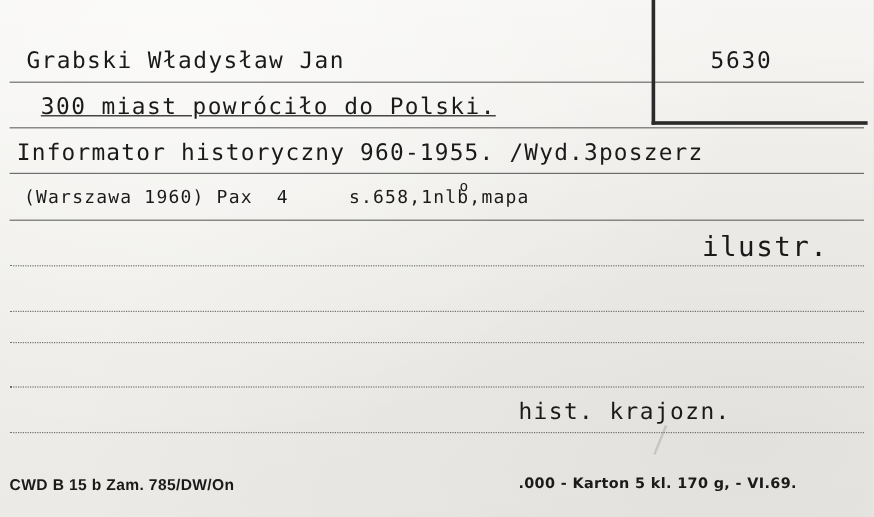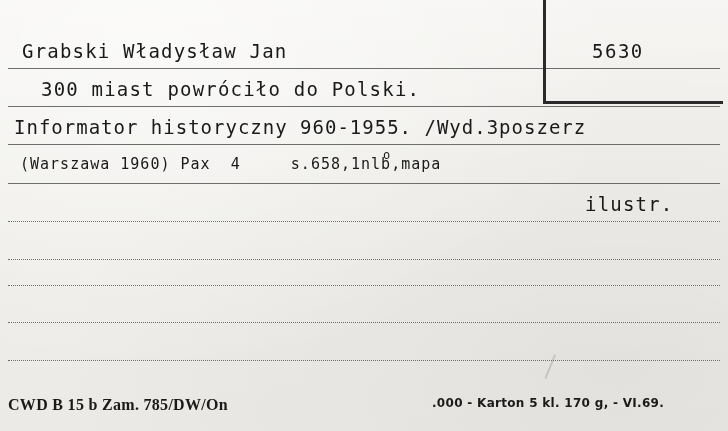--- a/index.html
+++ b/index.html
@@ -67,24 +67,25 @@
     font-size: 19px;
     letter-spacing: 1.2px;
   }
   #callnumber {
     left: 592px;
     top: 40px;
     font-size: 19px;
     letter-spacing: 1.5px;
   }
   #title {
-    left: 41px;
+    left: 34px;
     top: 78px;
     font-size: 19px;
     letter-spacing: 1.2px;
+    text-decoration: underline;
   }
   #series {
     left: 14px;
     top: 116px;
     font-size: 19px;
     letter-spacing: 1.0px;
   }
   #imprint {
     left: 20px;
     top: 155px;
@@ -94,35 +95,35 @@
   }
   #sup-degree {
     position: absolute;
     left: 383px;
     top: 148px;
     font-size: 12px;
   }
   #illustr {
     left: 585px;
     top: 193px;
-    font-size: 19px;
+    font-size: 23px;
     letter-spacing: 1.2px;
   }
   #subject {
     left: 432px;
     top: 332px;
     font-size: 19px;
     letter-spacing: 1.2px;
   }
   #footer-left {
     left: 8px;
     top: 396px;
-    font-size: 16px;
+    font-size: 13px;
     letter-spacing: 0.3px;
-    font-family: Liberation Serif, serif;
+    font-family: Liberation Sans, sans-serif;
     font-weight: bold;
   }
   #footer-right {
     left: 432px;
     top: 396px;
     font-size: 12px;
     letter-spacing: 0.3px;
     font-family: "DejaVu Sans", sans-serif;
     font-weight: bold;
   }
@@ -158,19 +159,20 @@
   <div id="divider-vertical"></div>
   <div id="divider-arm"></div>
 
   <div class="txt" id="author">Grabski Władysław Jan</div>
   <div class="txt" id="callnumber">5630</div>
   <div class="txt" id="title">300 miast powróciło do Polski.</div>
   <div class="txt" id="series">Informator historyczny 960-1955. /Wyd.3poszerz</div>
   <div class="txt" id="imprint">(Warszawa 1960) Pax  4     s.658,1nlb,mapa</div>
   <div id="sup-degree">o</div>
   <div class="txt" id="illustr">ilustr.</div>
+  <div class="txt" id="subject">hist. krajozn.</div>
 
   <div id="pencil-mark"></div>
 
   <div class="txt" id="footer-left">CWD B 15 b Zam. 785/DW/On</div>
   <div class="txt" id="footer-right">.000 - Karton 5 kl. 170 g, - VI.69.</div>
 
 </div>
 
 </body></html>

